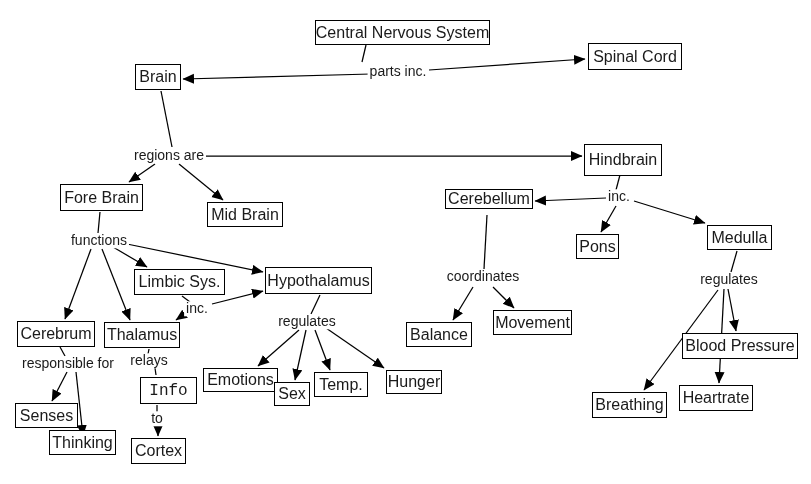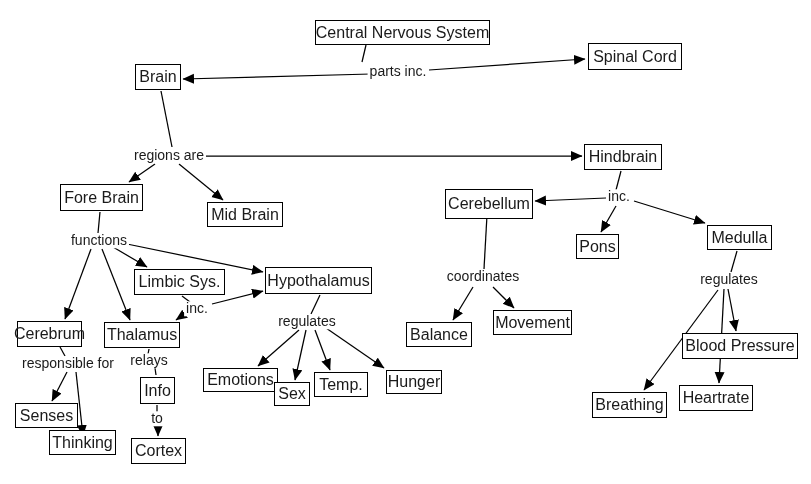--- a/index.html
+++ b/index.html
@@ -107,35 +107,35 @@
       <line x1="718" y1="290" x2="644" y2="390" class="edge" marker-end="url(#arrowhead)"></line>
       <line x1="728" y1="289" x2="736" y2="331" class="edge" marker-end="url(#arrowhead)"></line>
       <line x1="724" y1="289" x2="719" y2="383" class="edge" marker-end="url(#arrowhead)"></line>
     </svg>
   <div class="nodes-layer">
       <div class="concept-box" style="left: 315px; top: 20px; width: 175px; height: 25px;">Central Nervous System</div>
       <div class="concept-box" style="left: 588px; top: 43px; width: 94px; height: 27px;">Spinal Cord</div>
       <div class="concept-box" style="left: 135px; top: 64px; width: 46px; height: 26px;">Brain</div>
       <div class="concept-box" style="left: 60px; top: 184px; width: 83px; height: 27px;">Fore Brain</div>
       <div class="concept-box" style="left: 207px; top: 202px; width: 76px; height: 25px;">Mid Brain</div>
-      <div class="concept-box" style="left: 584px; top: 144px; width: 78px; height: 26px;">Hindbrain</div>
-      <div class="concept-box" style="left: 445px; top: 189px; width: 88px; height: 30px;">Cerebellum</div>
+      <div class="concept-box" style="left: 584px; top: 144px; width: 78px; height: 32px;">Hindbrain</div>
+      <div class="concept-box" style="left: 445px; top: 189px; width: 88px; height: 20px;">Cerebellum</div>
       <div class="concept-box" style="left: 576px; top: 234px; width: 43px; height: 25px;">Pons</div>
       <div class="concept-box" style="left: 707px; top: 225px; width: 65px; height: 25px;">Medulla</div>
       <div class="concept-box" style="left: 134px; top: 269px; width: 91px; height: 26px;">Limbic Sys.</div>
       <div class="concept-box" style="left: 265px; top: 267px; width: 107px; height: 27px;">Hypothalamus</div>
-      <div class="concept-box" style="left: 17px; top: 321px; width: 65px; height: 26px;">Cerebrum</div>
+      <div class="concept-box" style="left: 17px; top: 321px; width: 78px; height: 26px;">Cerebrum</div>
       <div class="concept-box" style="left: 104px; top: 322px; width: 76px; height: 26px;">Thalamus</div>
       <div class="concept-box" style="left: 203px; top: 368px; width: 75px; height: 24px;">Emotions</div>
       <div class="concept-box" style="left: 274px; top: 382px; width: 36px; height: 24px;">Sex</div>
       <div class="concept-box" style="left: 314px; top: 372px; width: 54px; height: 25px;">Temp.</div>
       <div class="concept-box" style="left: 386px; top: 370px; width: 56px; height: 24px;">Hunger</div>
       <div class="concept-box" style="left: 15px; top: 403px; width: 63px; height: 25px;">Senses</div>
       <div class="concept-box" style="left: 49px; top: 430px; width: 67px; height: 25px;">Thinking</div>
-      <div class="concept-box" style="left: 140px; top: 377px; width: 35px; height: 27px;">Info</div>
+      <div class="concept-box" style="left: 140px; top: 377px; width: 57px; height: 27px; font-family: Liberation Mono, monospace;">Info</div>
       <div class="concept-box" style="left: 131px; top: 438px; width: 55px; height: 26px;">Cortex</div>
       <div class="concept-box" style="left: 406px; top: 322px; width: 66px; height: 25px;">Balance</div>
       <div class="concept-box" style="left: 493px; top: 310px; width: 79px; height: 25px;">Movement</div>
       <div class="concept-box" style="left: 682px; top: 333px; width: 116px; height: 26px;">Blood Pressure</div>
       <div class="concept-box" style="left: 592px; top: 392px; width: 75px; height: 26px;">Breathing</div>
       <div class="concept-box" style="left: 679px; top: 385px; width: 74px; height: 26px;">Heartrate</div>
       <div class="link-label" style="left: 398px; top: 72px;">parts inc.</div>
       <div class="link-label" style="left: 169px; top: 156px;">regions are</div>
       <div class="link-label" style="left: 99px; top: 241px;">functions</div>
       <div class="link-label" style="left: 197px; top: 309px;">inc.</div>

